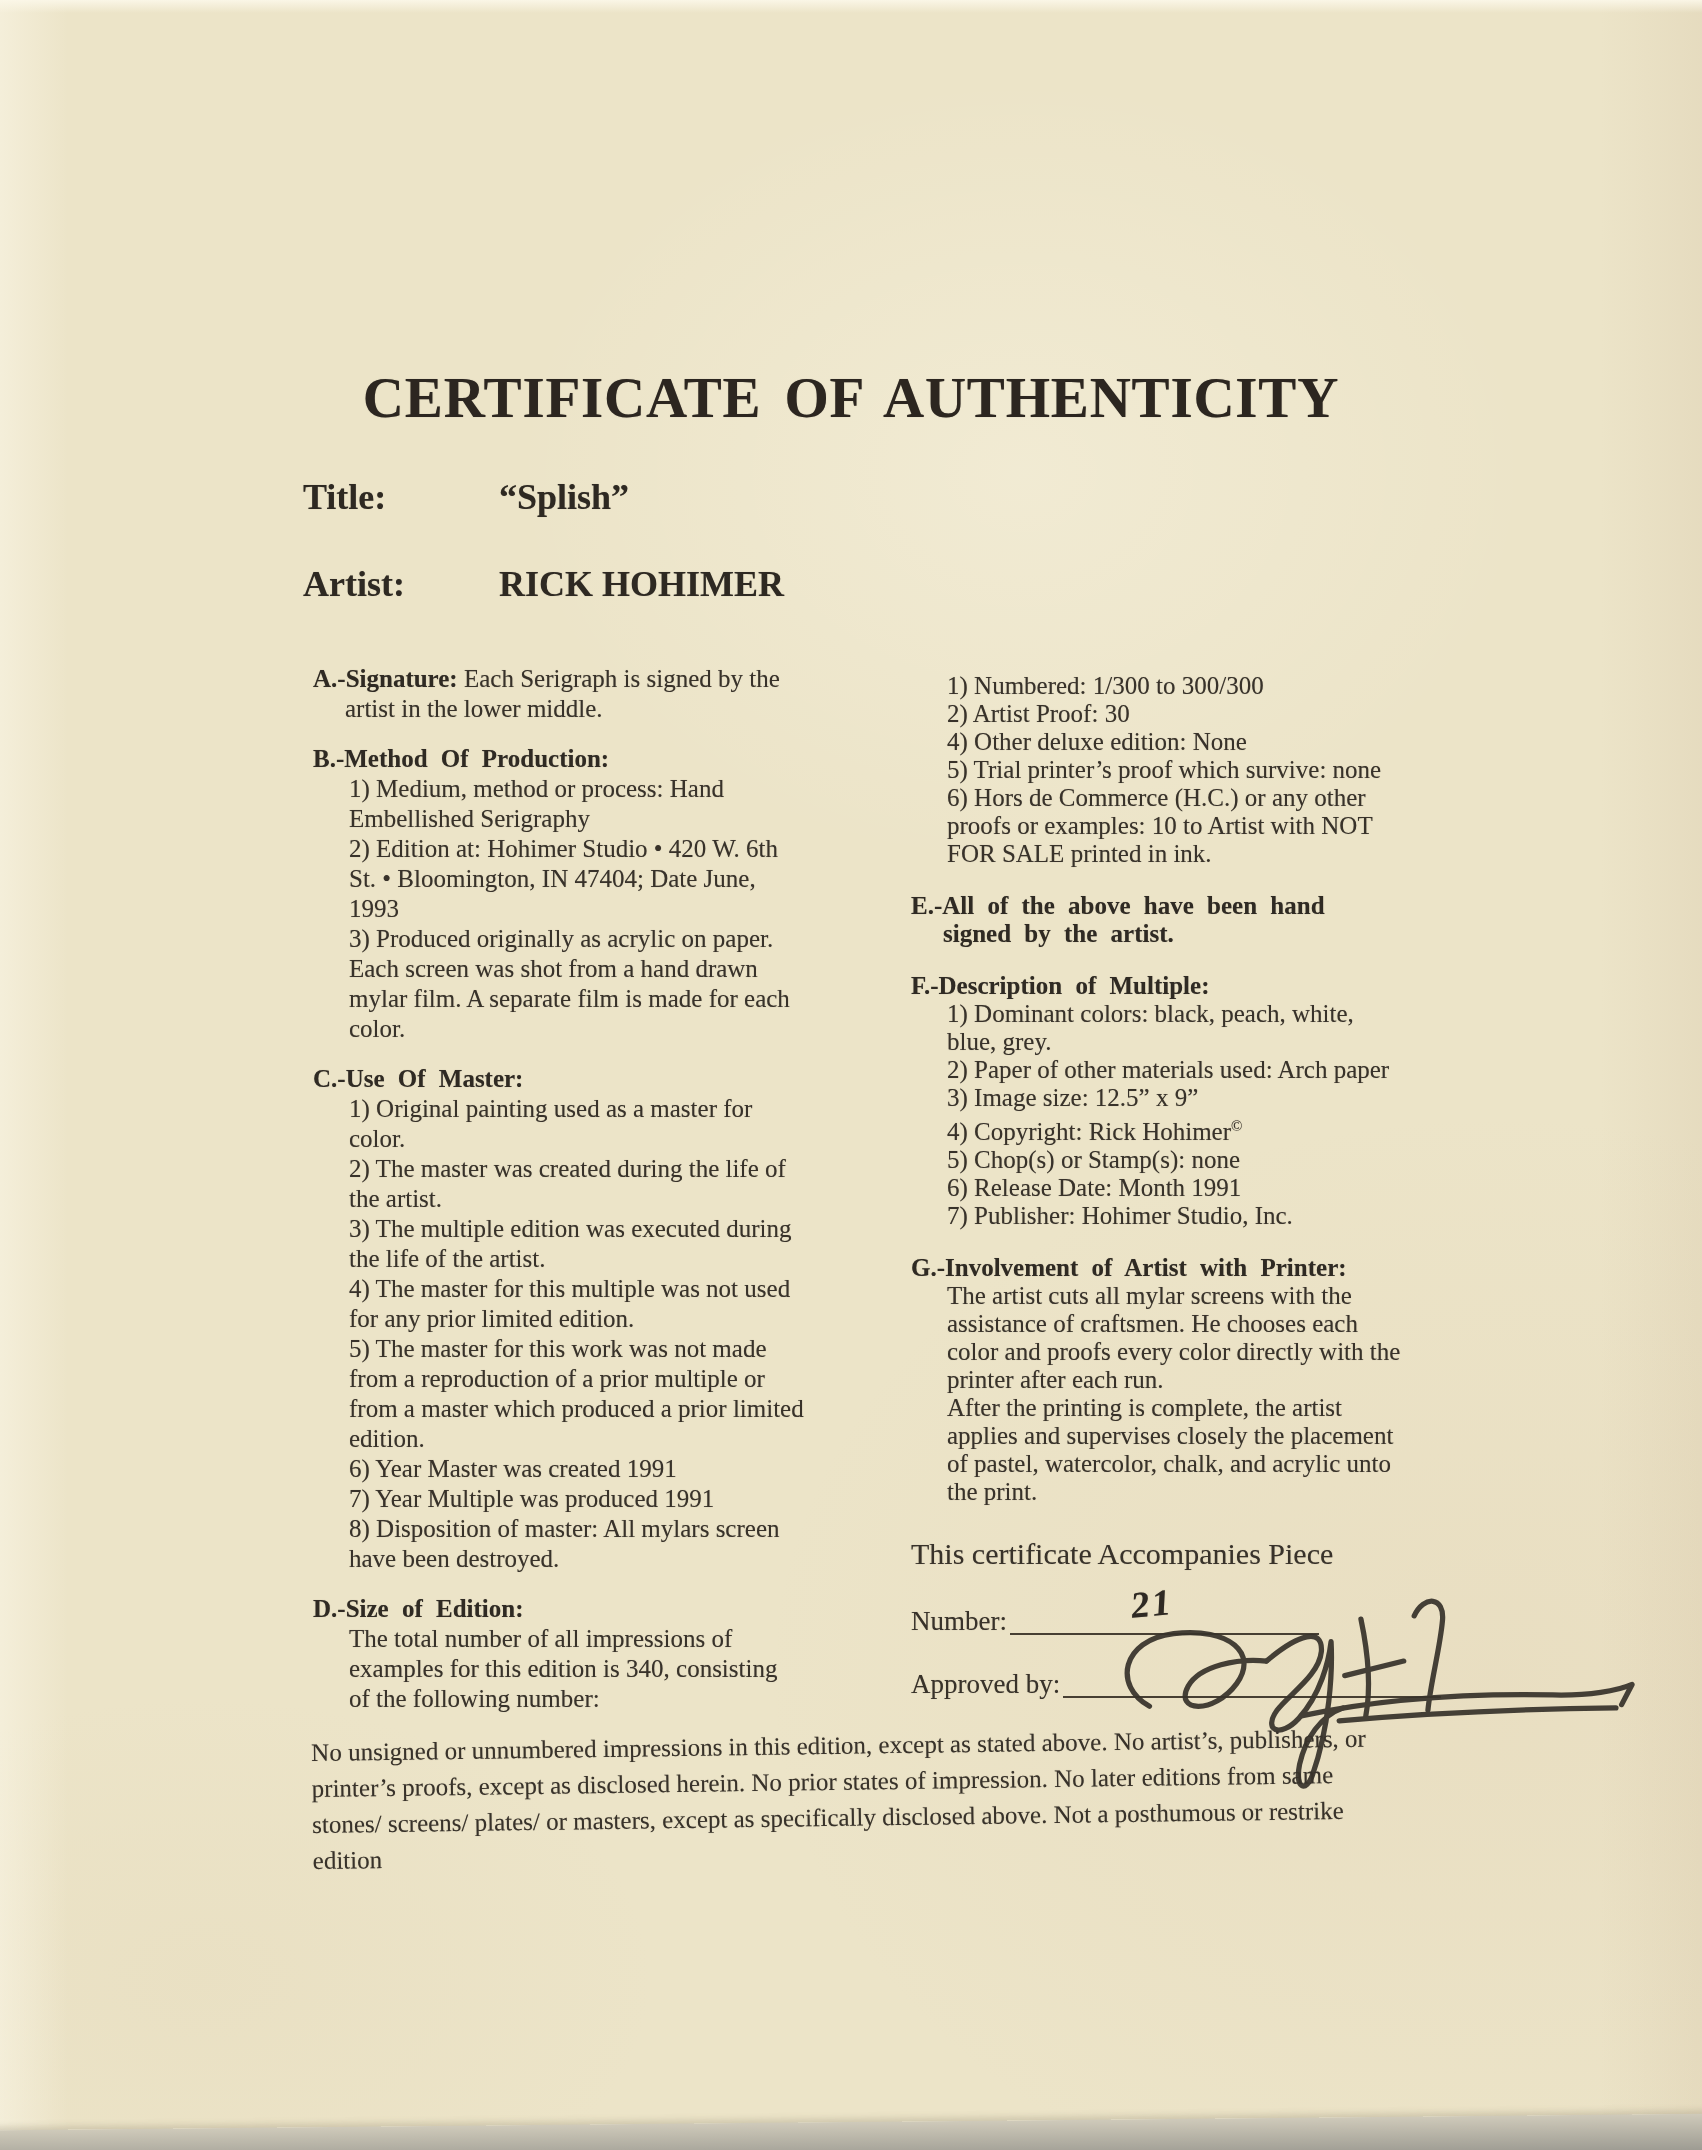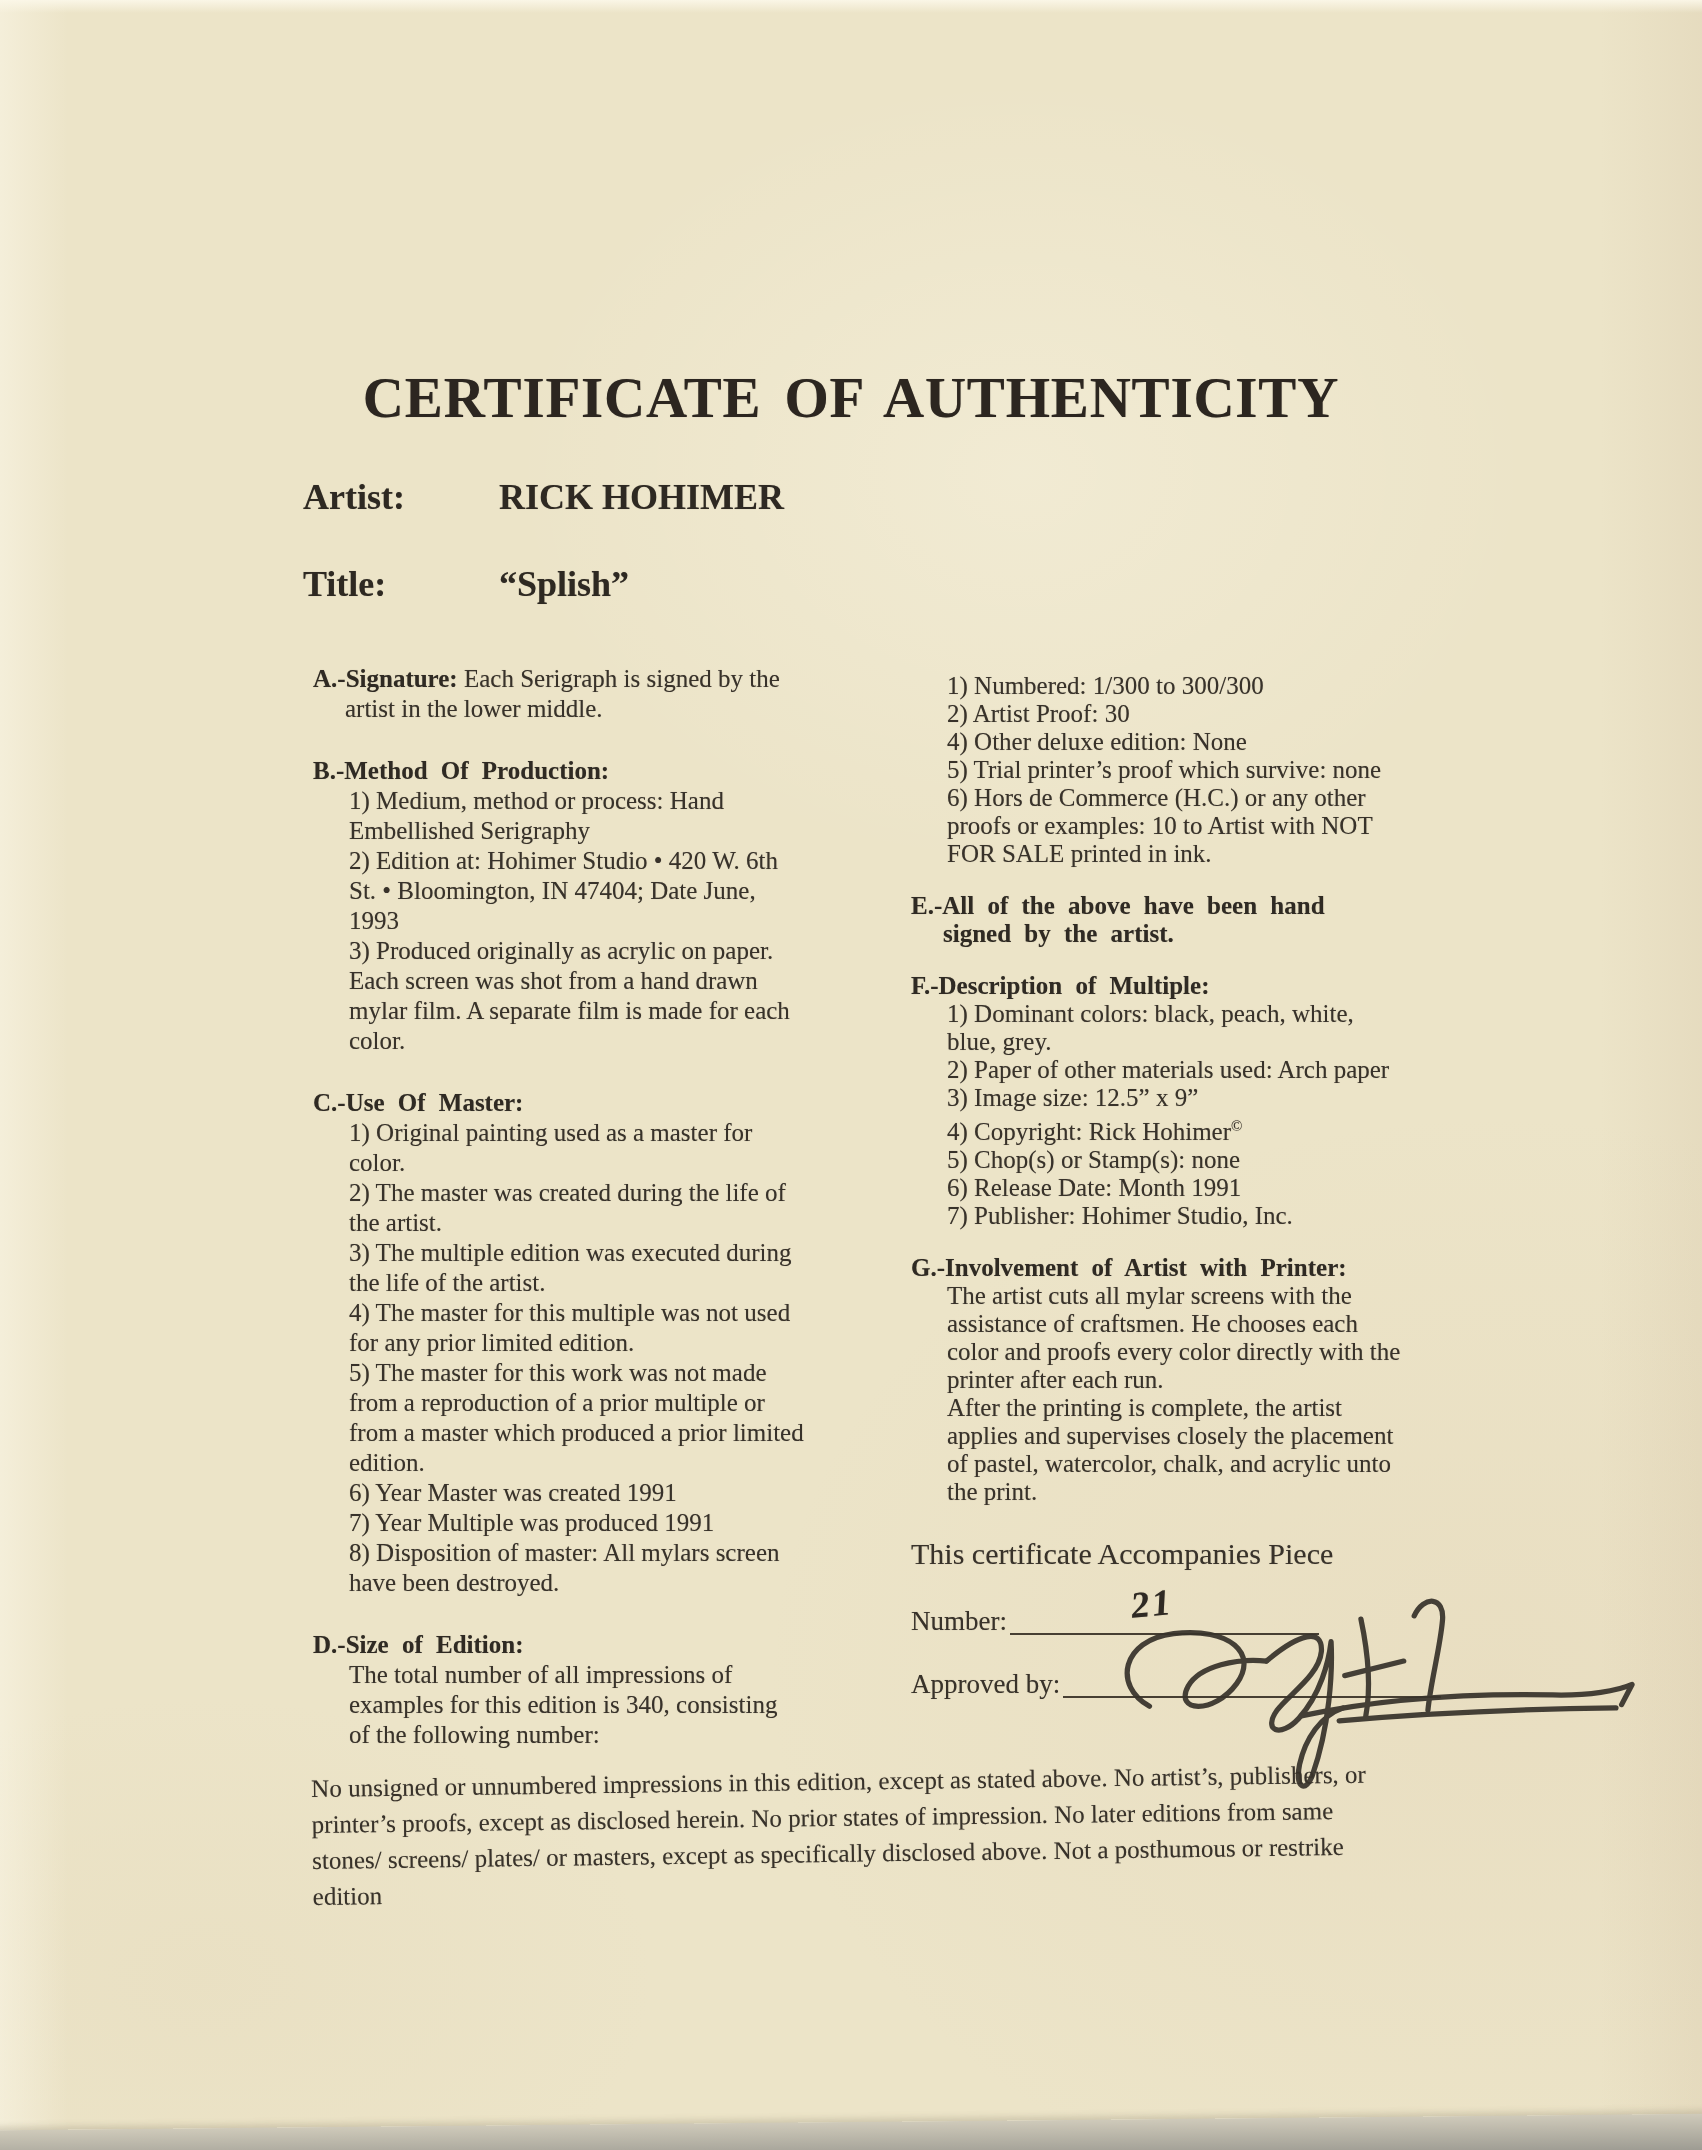--- a/index.html
+++ b/index.html
@@ -32,21 +32,21 @@
     font-weight:bold;color:#2c2620;
     letter-spacing:0.8px;word-spacing:8px;
   }
   .meta{margin:45px 0 0 303px;}
   .meta-row{display:flex;font-size:36px;line-height:45px;font-weight:bold;color:#2e2922;}
   .meta-row + .meta-row{margin-top:42px;}
   .meta-label{width:196px;}
   .columns{display:flex;align-items:flex-start;margin:57px 0 0 313px;font-size:25px;}
   .col-left{width:546px;line-height:30px;}
   .col-right{width:569px;margin-left:52px;line-height:28px;margin-top:8px;}
-  .section + .section{margin-top:32px;}
+  .section + .section{margin-top:20px;}
   .col-right .section + .section{margin-top:24px;}
   .sec-head{margin-left:32px;text-indent:-32px;white-space:pre-line;}
   .sec-head b{font-weight:bold;word-spacing:.28em;color:#2f2a23;}
   .sec-head .lead{font-weight:normal;word-spacing:normal;}
   .sec-item{margin-left:36px;white-space:pre-line;}
   .sec-item sup{font-size:60%;vertical-align:super;}
   .accompanies{margin-top:34px;font-size:30px;}
   .number-row,.approved-row{font-size:27px;position:relative;}
   .number-row{margin-top:36px;}
   .approved-row{margin-top:32px;}
@@ -70,26 +70,26 @@
 </style>
 </head>
 <body>
 
 <div class="page">
 
   <div class="doc-title">CERTIFICATE OF AUTHENTICITY</div>
 
   <div class="meta">
     <div class="meta-row">
+      <span class="meta-label">Title:</span>
+      <span class="meta-value">“Splish”</span>
+    </div>
+    <div class="meta-row">
       <span class="meta-label">Artist:</span>
       <span class="meta-value">RICK HOHIMER</span>
-    </div>
-    <div class="meta-row">
-      <span class="meta-label">Title:</span>
-      <span class="meta-value">“Splish”</span>
     </div>
   </div>
 
   <div class="columns">
     <div class="col-left" id="col-left">
         <div class="section">
           <div class="sec-head"><b>A.-Signature:</b><span class="lead"> Each Serigraph is signed by the
 artist in the lower middle.</span></div>
         </div>
         <div class="section">

